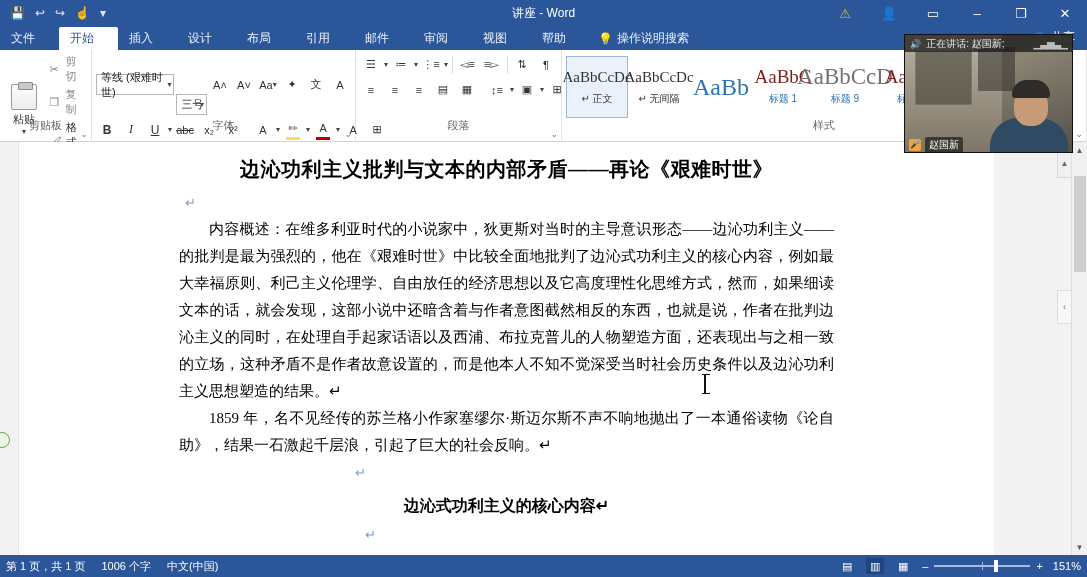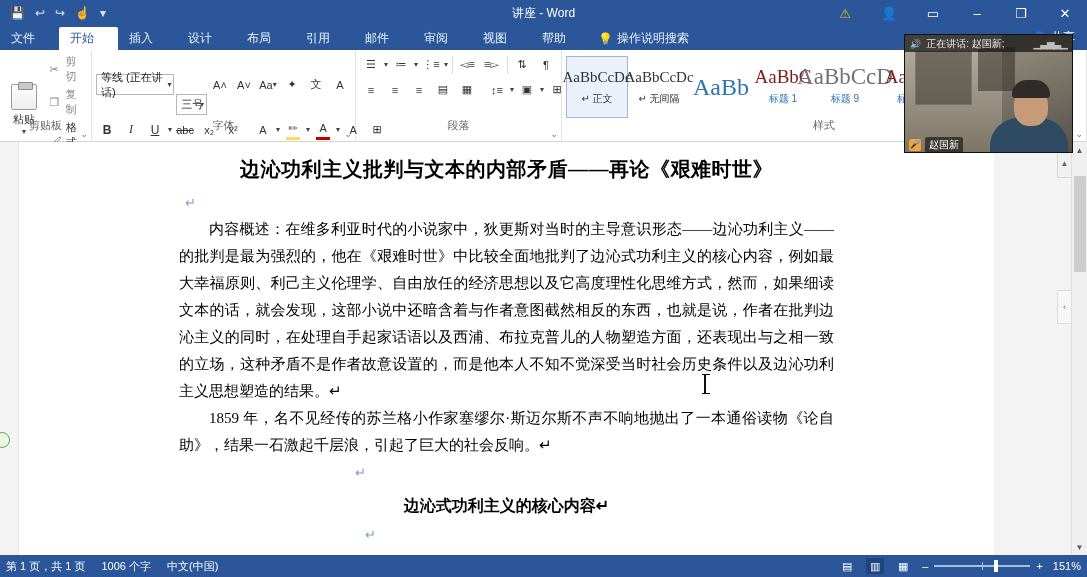--- a/index.html
+++ b/index.html
@@ -298,21 +298,21 @@
       </div>
     </div>
     <div class="glabel">剪贴板</div>
     <div class="dialog-launcher">⌄</div>
   </div>
 
   <div class="group" style="width:264px;">
     <div class="gbody" style="flex-direction:column;">
       <div class="row r1">
         <div class="fontbox">
-          <span>等线 (正在讲话)</span>
+          <span>等线 (艰难时世)</span>
           <span class="dd">▾</span>
         </div>
         <div class="fontbox sizebox">
           <span>三号</span>
           <span class="dd">▾</span>
         </div>
         <div class="ibtn sm">A˄</div>
         <div class="ibtn sm">A˅</div>
         <div class="ibtn sm">
           <span>Aa</span>

